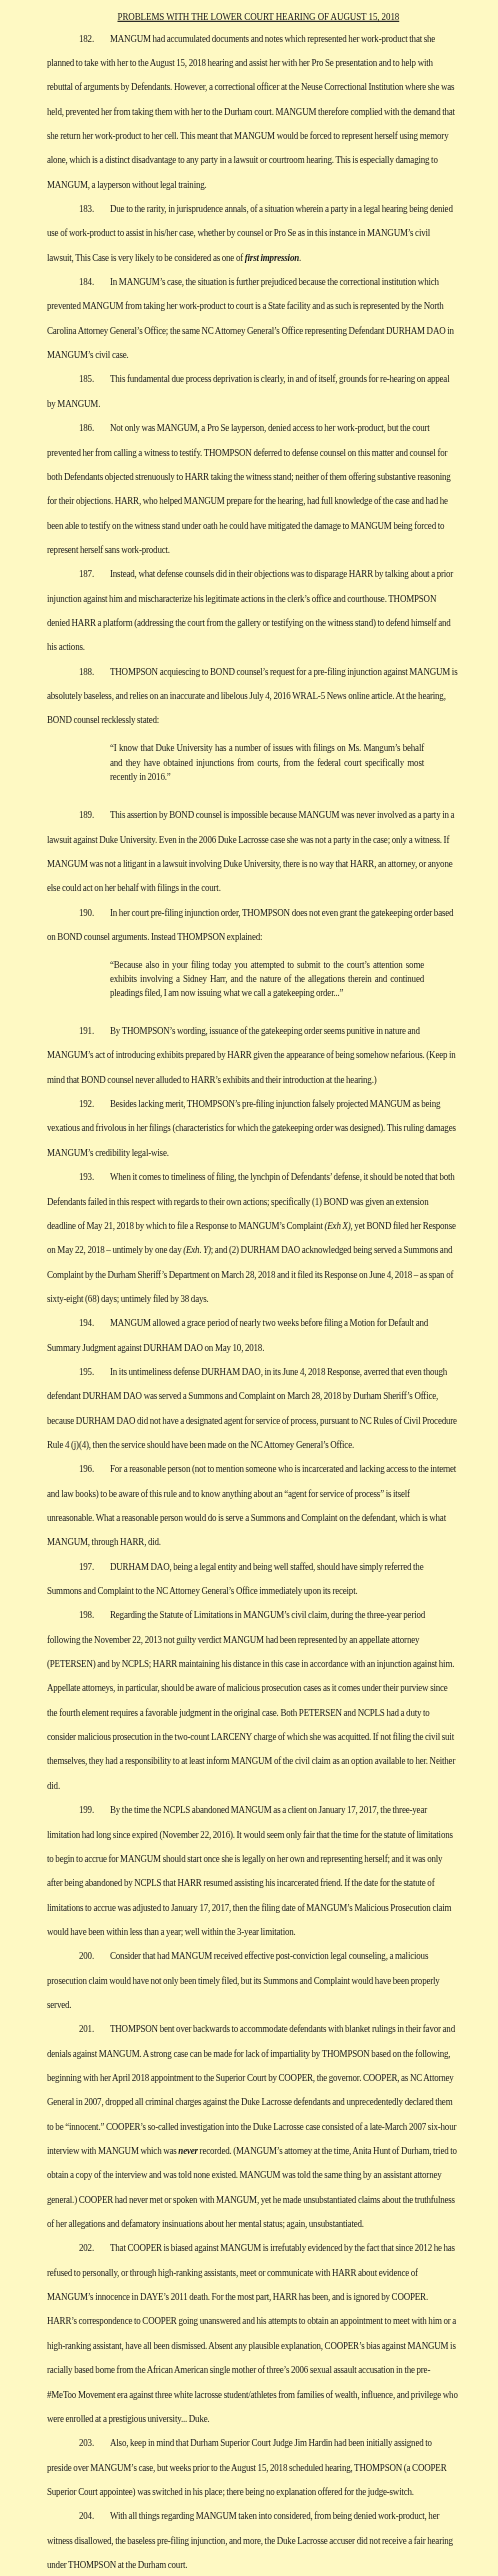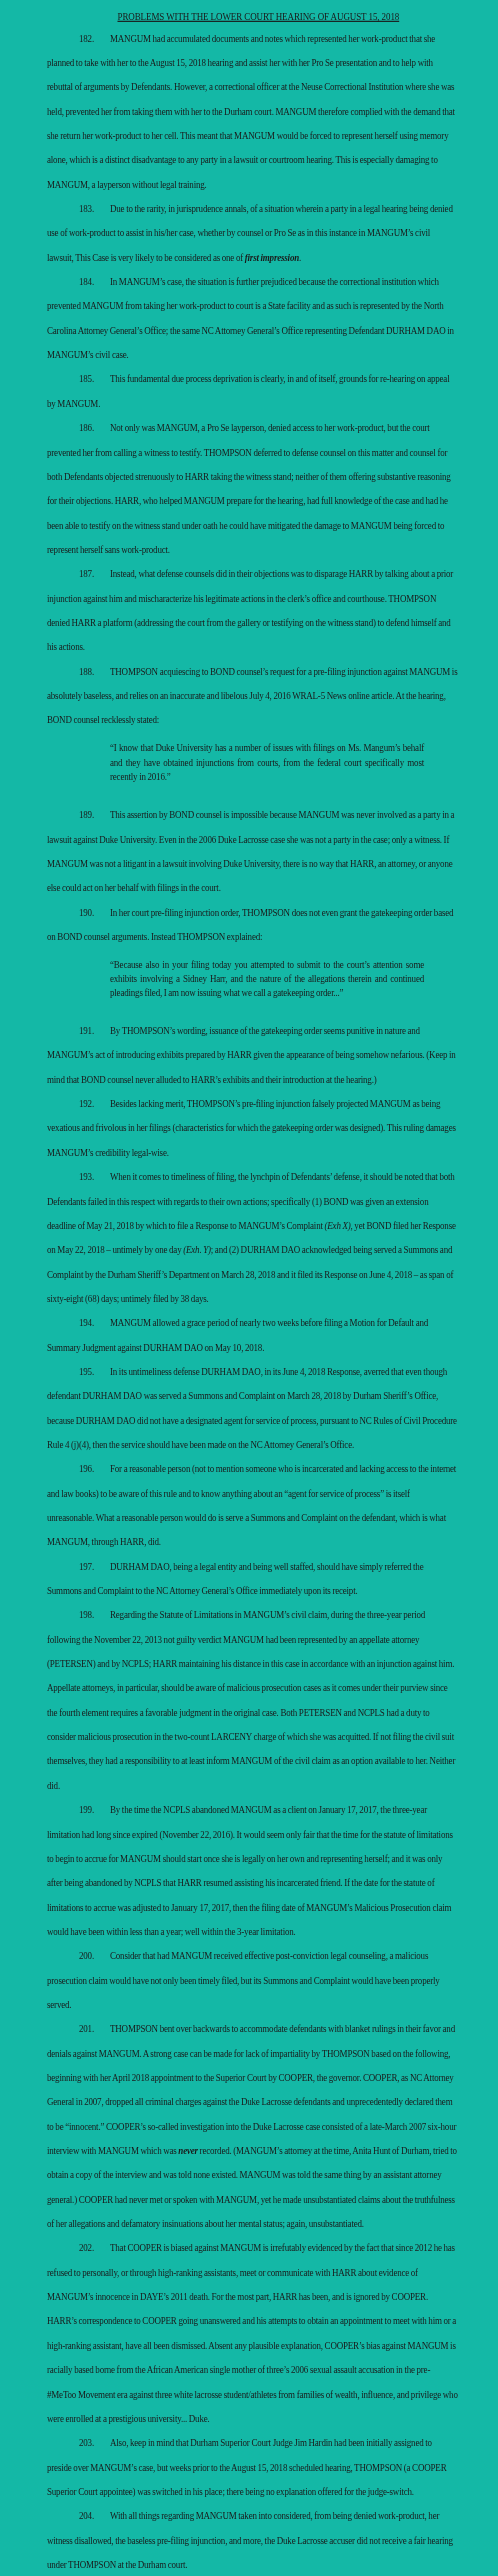--- a/index.html
+++ b/index.html
@@ -1,21 +1,21 @@
 <!DOCTYPE html>
 <html style="font-size:9.4px"><head>
 <meta charset="utf-8">
 <style>
   html, body { margin: 0; padding: 0; background: #ffffff; }
   body { width: 499px; height: 2576px; overflow: hidden; }
   .page {
     position: relative;
     width: 499px;
     height: 2576px;
-    background: #14b8a6;
+    background: #fef9c3;
     color: #1a1a1a;
     font-family: "Liberation Serif", "DejaVu Serif", serif;
   }
   .col {
     position: absolute;
     left: 47px;
     top: 8.2px;
     width: 411px;
     transform-origin: 0 0;
   }

